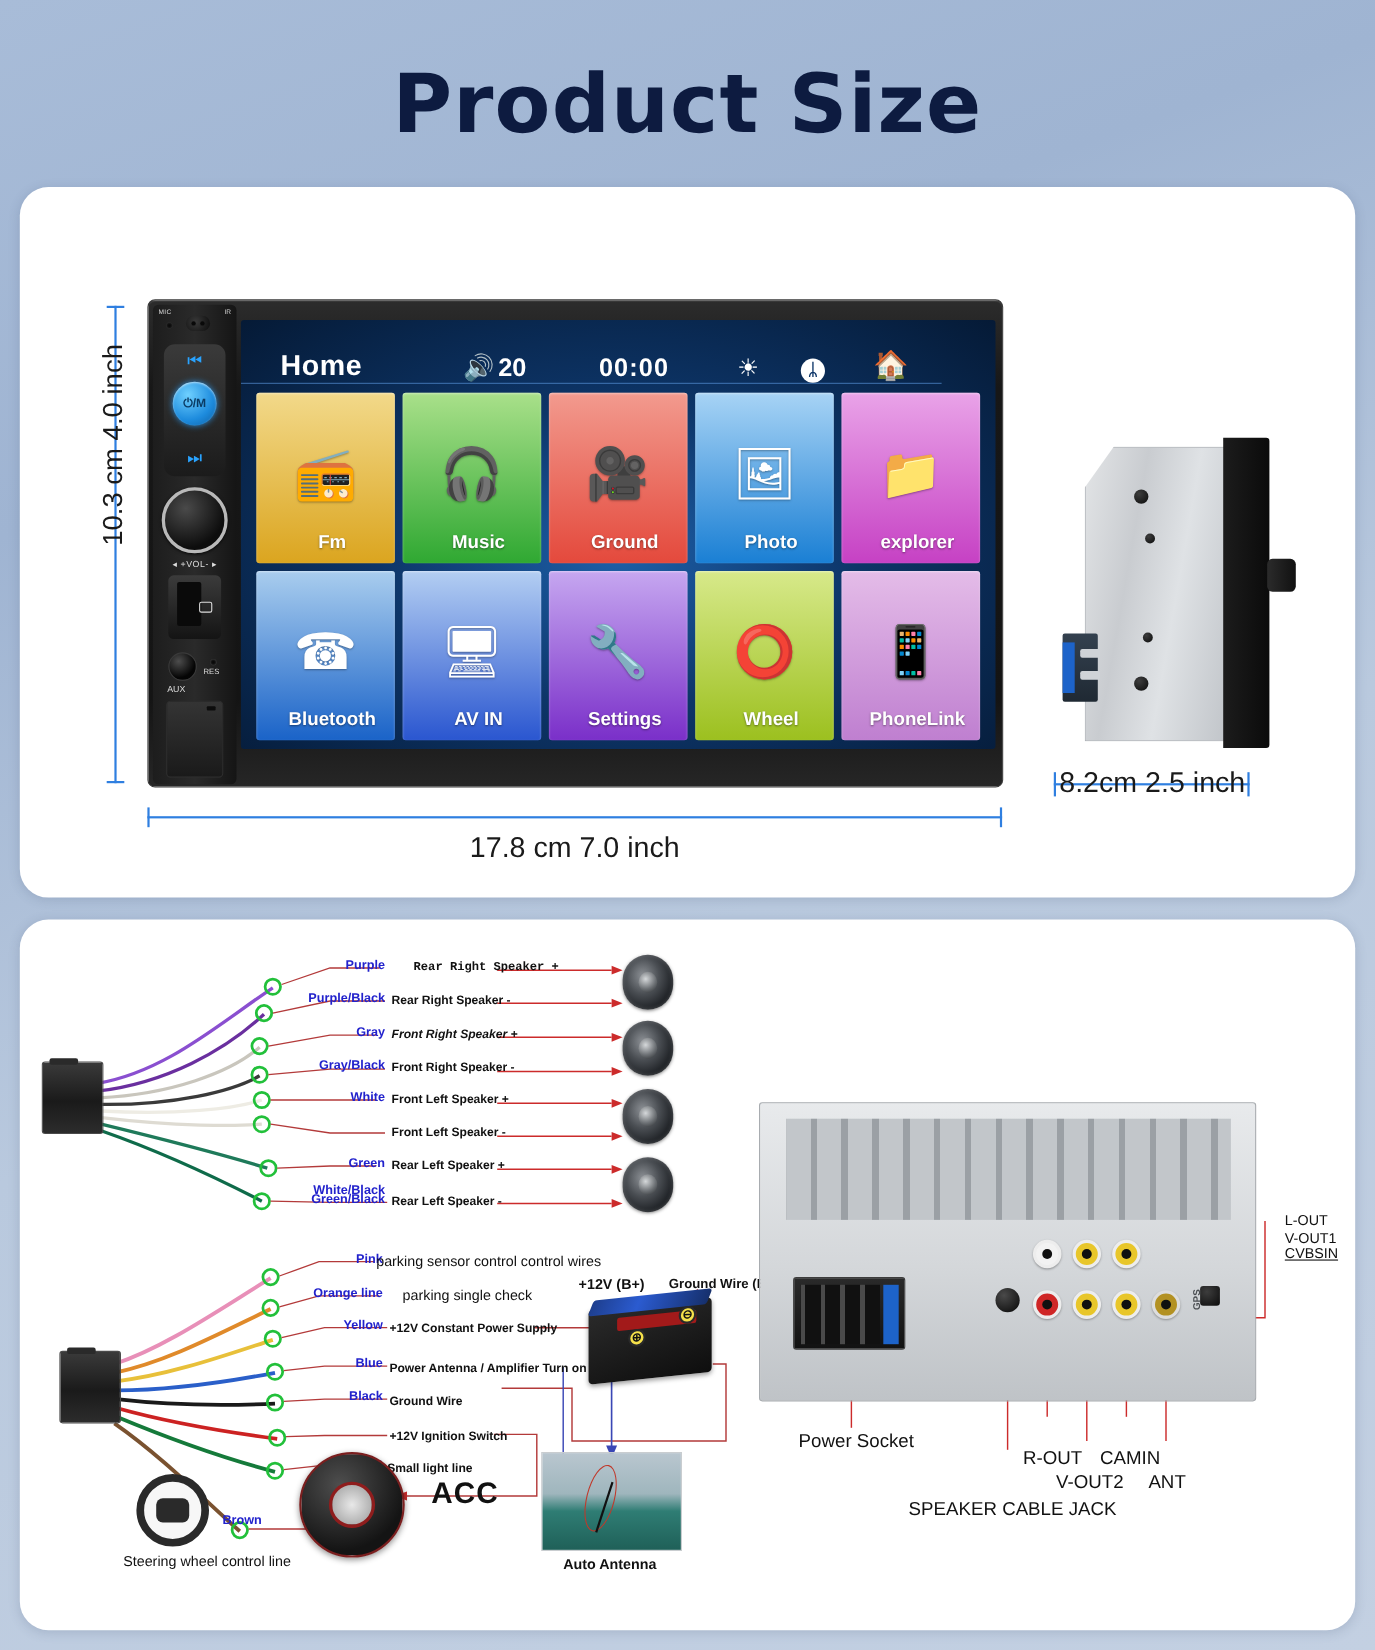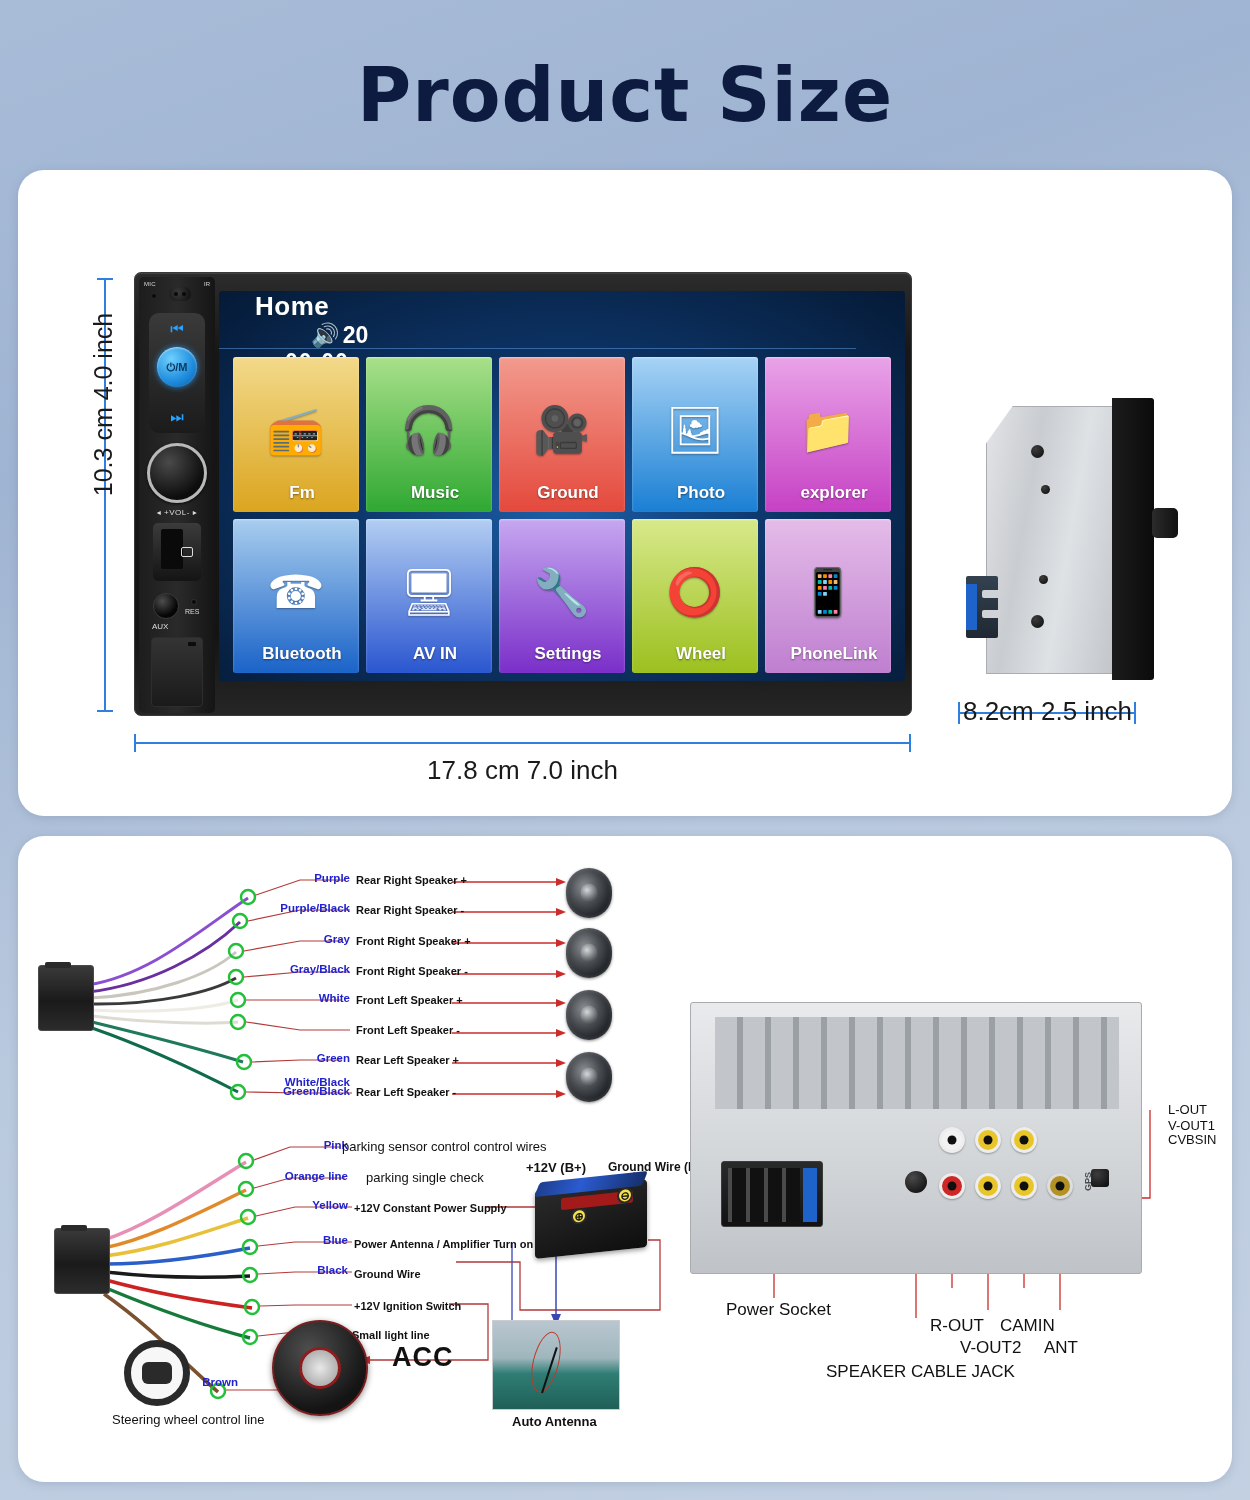--- a/index.html
+++ b/index.html
@@ -86,22 +86,22 @@
   .res-dot{ position:absolute; left:52px; top:322px; width:6px;height:6px;border-radius:50%;background:#080808;box-shadow:inset 0 0 2px #666;}
   .res-lbl{ position:absolute; left:46px; top:331px; font-size:7px; color:#ddd;}
   .flap{ position:absolute; left:12px; top:360px; width:52px; height:70px; border-radius:4px;
          background:linear-gradient(180deg,#343434,#1a1a1a); border:1px solid #2d2d2d;}
   .flap:after{content:"";position:absolute;right:6px;top:4px;width:8px;height:4px;background:#0c0c0c;border-radius:1px;}
 
   
   .screen{ position:absolute; left:84px; top:18px; width:686px; height:390px; border-radius:3px;
            background:radial-gradient(ellipse at 50% 55%,#1d5fa8 0%,#0d3568 45%,#051a36 100%); overflow:hidden;}
   .statusbar{ position:absolute; left:0; top:0; width:637px; height:58px;
-              display:flex; align-items:flex-start; color:#fff;
-              border-bottom:1px solid rgba(90,150,220,.55);flex-direction:column;}
+              display:flex; align-items:flex-end; color:#fff;
+              border-bottom:1px solid rgba(90,150,220,.55);}
   .sb-home{ margin-left:36px; font-size:26px; font-weight:bold; letter-spacing:.5px;}
   .sb-vol{ margin-left:92px; display:flex; align-items:center; gap:3px; font-size:23px; font-weight:bold;}
   .sb-time{ margin-left:66px; font-size:23px; font-weight:bold; letter-spacing:1px;}
   .sb-bright{ margin-left:62px; font-size:22px;}
   .sb-bt{ margin-left:38px; width:22px;height:22px;border-radius:50%;background:#fff;
           color:#0d3568; font-size:15px; font-weight:bold; text-align:center; line-height:22px;}
   .sb-house{ margin-left:auto; margin-right:30px; font-size:26px;}
 
   .grid{ position:absolute; left:14px; top:66px; width:658px; height:316px;
          display:grid; grid-template-columns:repeat(5,1fr); grid-template-rows:repeat(2,1fr); gap:7px;}
@@ -450,25 +450,25 @@
     <rect x="1008" y="1120" width="32" height="46"></rect>
   </g>
 </svg>
 
 <div class="conn-block" style="left:38px;top:965px;"></div>
 
 <div class="conn-block" style="left:54px;top:1228px;"></div>
 
 <div id="speaker-labels">
     <div class="wire-label" style="left: 245px; width: 105px; top: 872px;">Purple</div>
-    <div class="fn-label" style="left: 356px; top: 874px;">Rear Right Speaker +</div>
+    <div class="fn-label" style="left: 376px; top: 874px; font-family: Liberation Mono, monospace;">Rear Right Speaker +</div>
     <div class="wire-label" style="left: 245px; width: 105px; top: 902px;">Purple/Black</div>
     <div class="fn-label" style="left: 356px; top: 904px;">Rear Right Speaker -</div>
     <div class="wire-label" style="left: 245px; width: 105px; top: 933px;">Gray</div>
-    <div class="fn-label" style="left: 356px; top: 935px;">Front Right Speaker +</div>
+    <div class="fn-label" style="left: 356px; top: 935px; font-style: italic;">Front Right Speaker +</div>
     <div class="wire-label" style="left: 245px; width: 105px; top: 963px;">Gray/Black</div>
     <div class="fn-label" style="left: 356px; top: 965px;">Front Right Speaker -</div>
     <div class="wire-label" style="left: 245px; width: 105px; top: 992px;">White</div>
     <div class="fn-label" style="left: 356px; top: 994px;">Front Left Speaker +</div>
     <div class="wire-label" style="left: 245px; width: 105px; top: 1076px;">White/Black</div>
     <div class="fn-label" style="left: 356px; top: 1024px;">Front Left Speaker -</div>
     <div class="wire-label" style="left: 245px; width: 105px; top: 1052px;">Green</div>
     <div class="fn-label" style="left: 356px; top: 1054px;">Rear Left Speaker +</div>
     <div class="wire-label" style="left: 245px; width: 105px; top: 1085px;">Green/Black</div>
     <div class="fn-label" style="left: 356px; top: 1086px;">Rear Left Speaker -</div>
@@ -547,21 +547,21 @@
       <i></i>
     </div>
 
   <div class="gps-port"></div>
   <div class="gps-lbl">GPS</div>
 </div>
 
 <div id="rear-right-labels">
     <div class="callout" style="left: 1168px; top: 1102px; font-size: 13px;">L-OUT</div>
     <div class="callout" style="left: 1168px; top: 1118px; font-size: 13px;">V-OUT1</div>
-    <div class="callout" style="left: 1168px; top: 1132px; font-size: 13px;">CVBSIN</div>
+    <div class="callout" style="left: 1168px; top: 1132px; font-size: 13px; text-decoration: underline;">CVBSIN</div>
   </div>
 
 <div class="callout" style="left:726px;top:1300px;">Power Socket</div>
 <div class="callout" style="left:826px;top:1362px;">SPEAKER CABLE JACK</div>
 <div class="callout" style="left:930px;top:1316px;">R-OUT</div>
 <div class="callout" style="left:960px;top:1338px;">V-OUT2</div>
 <div class="callout" style="left:1000px;top:1316px;">CAMIN</div>
 <div class="callout" style="left:1044px;top:1338px;">ANT</div>
 
 </body></html>

